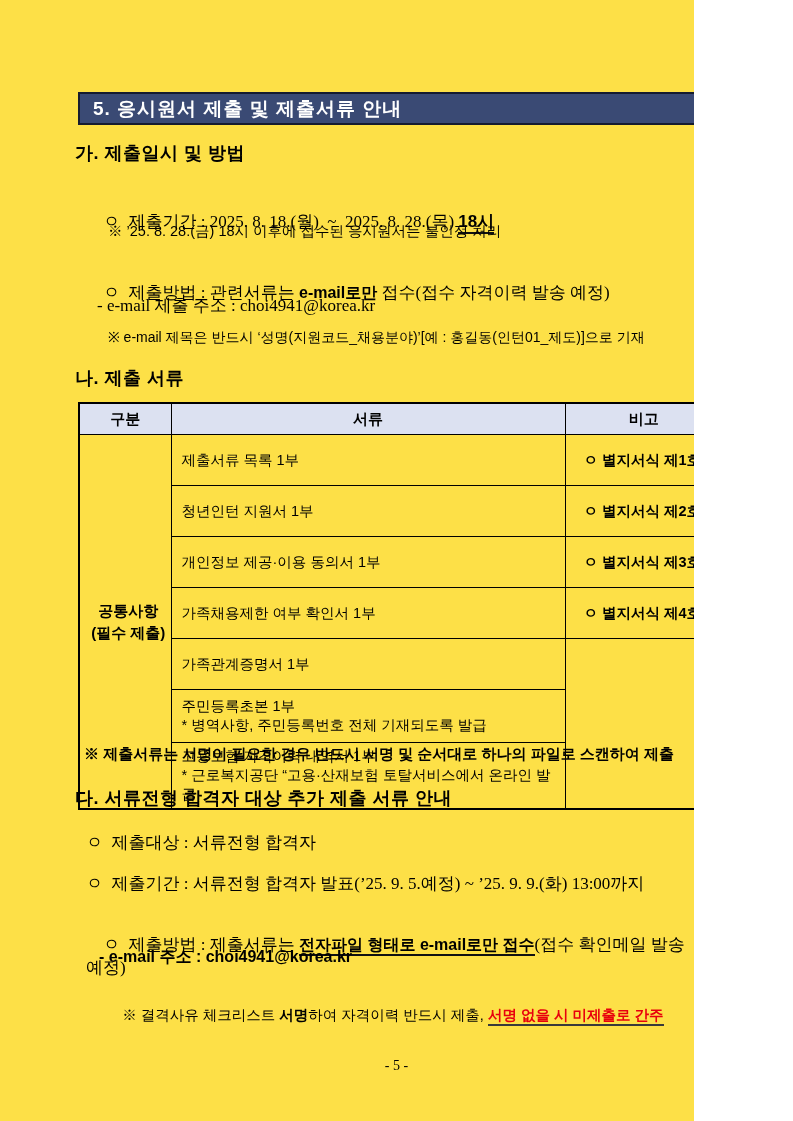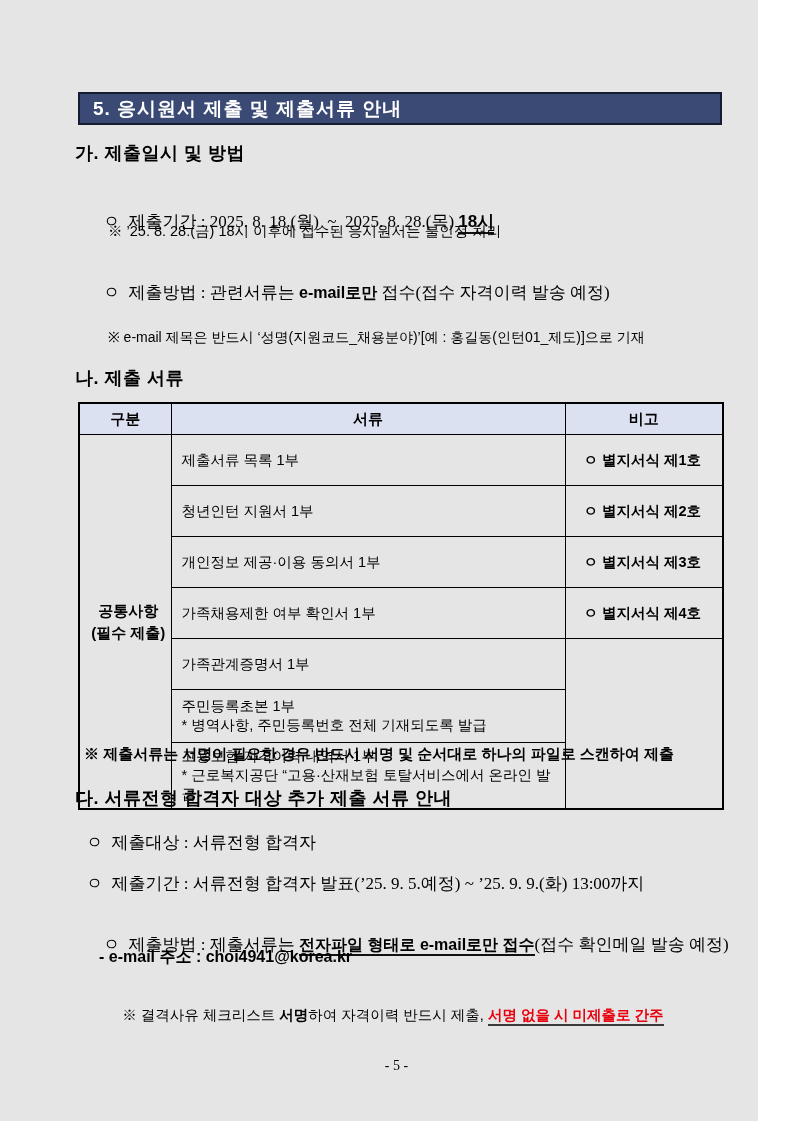--- a/index.html
+++ b/index.html
@@ -1,20 +1,20 @@
 <!DOCTYPE html>
 <html><head>
 <meta charset="utf-8">
 <style>
   html,body { margin:0; padding:0; background:#ffffff; }
   .page {
     position: relative;
-    width: 758px;
+    width: 694px;
     height: 1121px;
-    background: #e5e5e5;
+    background: #fde047;
     font-family: "Liberation Serif", serif;
     color: #000000;
     overflow: hidden;
   }
   .title-bar {
     position: absolute;
     left: 78px; top: 92px;
     width: 644px; height: 33px;
     box-sizing: border-box;
     background: #3a4a74;
@@ -132,20 +132,21 @@
   <div class="body-line" style="left:86px; top:190px;">
     <span>ㅇ  제출기간 : 2025. 8. 18.(월)  ~  2025. 8. 28.(목) </span><span class="em-sans u">18시</span>
   </div>
 
   <div class="sub-note" style="left:108px; top:222px; font-size:14.5px;">※ ’25. 8. 28.(금) 18시 이후에 접수된 응시원서는 불인정 처리</div>
 
   <div class="body-line" style="left:86px; top:261px;">
     <span>ㅇ  제출방법 : 관련서류는 </span><span class="em-sans" style="font-size:16px;">e-mail로만</span><span> 접수(접수 자격이력 발송 예정)</span>
   </div>
 
+  <div class="body-line" style="left:97px; top:294px;">- e-mail 제출 주소 : choi4941@korea.kr</div>
 
   <div class="sub-note" style="left:108px; top:327px;">※ e-mail 제목은 반드시 ‘성명(지원코드_채용분야)’[예 : 홍길동(인턴01_제도)]으로 기재</div>
 
   <div class="h-section" style="top:366px;">나. 제출 서류</div>
 
   <table class="doc-table">
     <colgroup>
         <col style="width:92px">
         <col style="width:394px">
         <col style="width:158px">

